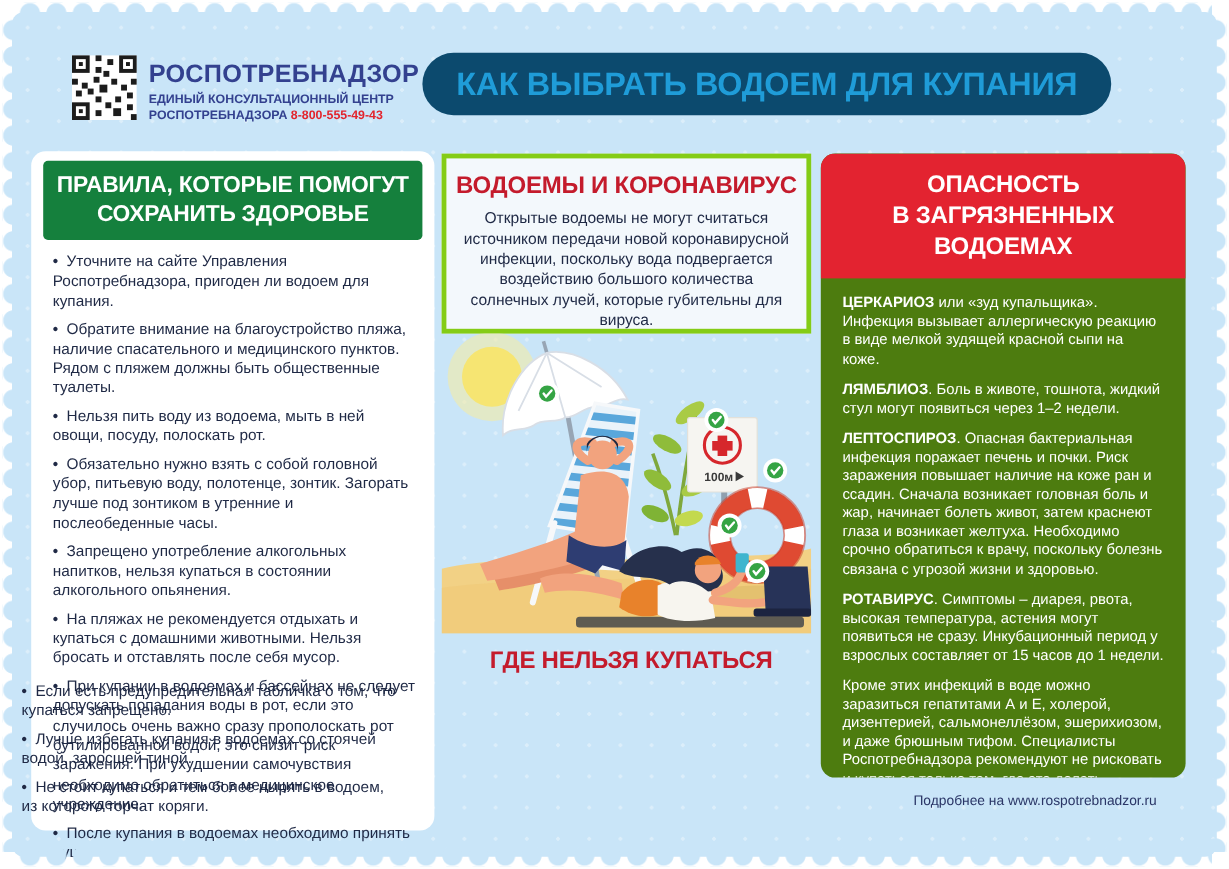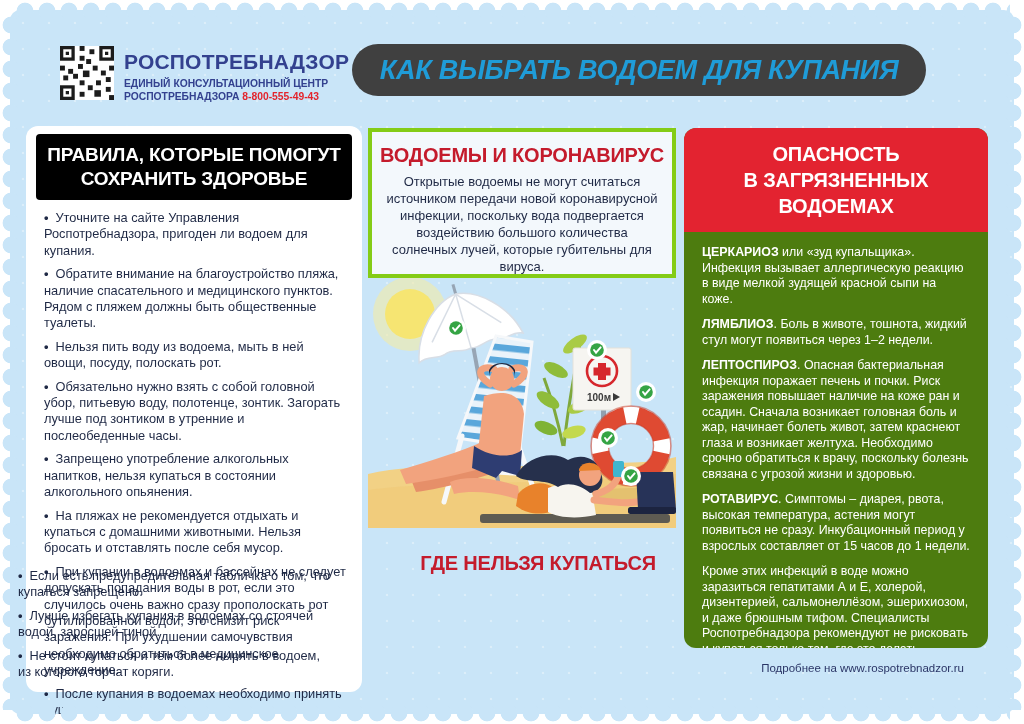--- a/index.html
+++ b/index.html
@@ -24,27 +24,27 @@
         background:radial-gradient(circle at 7px 11px,#C9E5F8 8px,transparent 8.7px);
         background-size:16px 22px;background-repeat:repeat-y;}
 
   .abs{position:absolute;}
   
   .brand{left:60px;top:46px;width:300px;display:flex;gap:10px;align-items:flex-start;z-index:2;}
   .qr{width:54px;height:54px;flex:0 0 auto;}
   .brand-name{font-weight:bold;font-size:21px;letter-spacing:.2px;color:#33418F;margin-top:4px;}
   .brand-sub{font-weight:bold;font-size:10.3px;color:#33418F;margin-top:3px;line-height:1.3;}
   .phone{color:#E3242C;}
-  .title-pill{left:352px;top:44px;width:574px;height:52px;background:#404040;border-radius:27px;
-        display:flex;align-items:center;justify-content:center;z-index:2;font-style:italic;}
+  .title-pill{left:352px;top:44px;width:574px;height:52px;background:#0c4a6e;border-radius:27px;
+        display:flex;align-items:center;justify-content:center;z-index:2;}
   .title-pill span{color:#1F9CD8;font-weight:bold;font-size:27px;letter-spacing:-.3px;}
 
   
   .rules-card{left:26px;top:126px;width:336px;height:566px;background:#ffffff;border-radius:12px;z-index:2;}
-  .rules-header{position:absolute;left:10px;top:8px;right:10px;height:66px;background:#000000;border-radius:4px;
+  .rules-header{position:absolute;left:10px;top:8px;right:10px;height:66px;background:#15803d;border-radius:4px;
         display:flex;align-items:center;justify-content:center;text-align:center;
         color:#ffffff;font-weight:bold;font-size:19px;line-height:1.26;white-space:pre-line;letter-spacing:-.2px;}
   ul.blist{position:absolute;left:18px;right:14px;margin:0;padding:0;list-style:none;}
   .rules-card ul.blist{top:84px;}
   ul.blist li{font-size:12.8px;line-height:16.4px;margin-bottom:7px;}
   ul.blist li::before{content:"•";font-weight:bold;margin-right:7px;}
 
   
   .corona-box{left:368px;top:128px;width:308px;height:150px;background:#F3F8FC;
         border:4px solid #84cc16;box-sizing:border-box;z-index:2;text-align:center;}
@@ -259,21 +259,21 @@
           <path d="M-3,0 L-1,2.6 L3.6,-2.6" stroke="#FFF" stroke-width="2" fill="none" stroke-linecap="round"></path>
         </g>
       <g transform="translate(263,198)">
           <circle r="10" fill="#FFF"></circle>
           <circle r="6.8" fill="#35A444"></circle>
           <path d="M-3,0 L-1,2.6 L3.6,-2.6" stroke="#FFF" stroke-width="2" fill="none" stroke-linecap="round"></path>
         </g>
     </g>
   </svg>
 
-  <h2 class="abs noswim-title" style="margin:16px;">ГДЕ НЕЛЬЗЯ КУПАТЬСЯ</h2>
+  <h2 class="abs noswim-title" style="margin:4px;">ГДЕ НЕЛЬЗЯ КУПАТЬСЯ</h2>
   <ul class="abs blist noswim-list">
     <li>Если есть предупредительная табличка о том, что купаться запрещено.</li>
     <li>Лучше избегать купания в водоемах со стоячей водой, заросшей тиной.</li>
     <li>Не стоит купаться и тем более нырять в водоем, из которого торчат коряги.</li>
   </ul>
 
   <section class="abs danger-card">
     <div class="danger-header">ОПАСНОСТЬ
 В ЗАГРЯЗНЕННЫХ ВОДОЕМАХ</div>
     <div class="danger-body">

